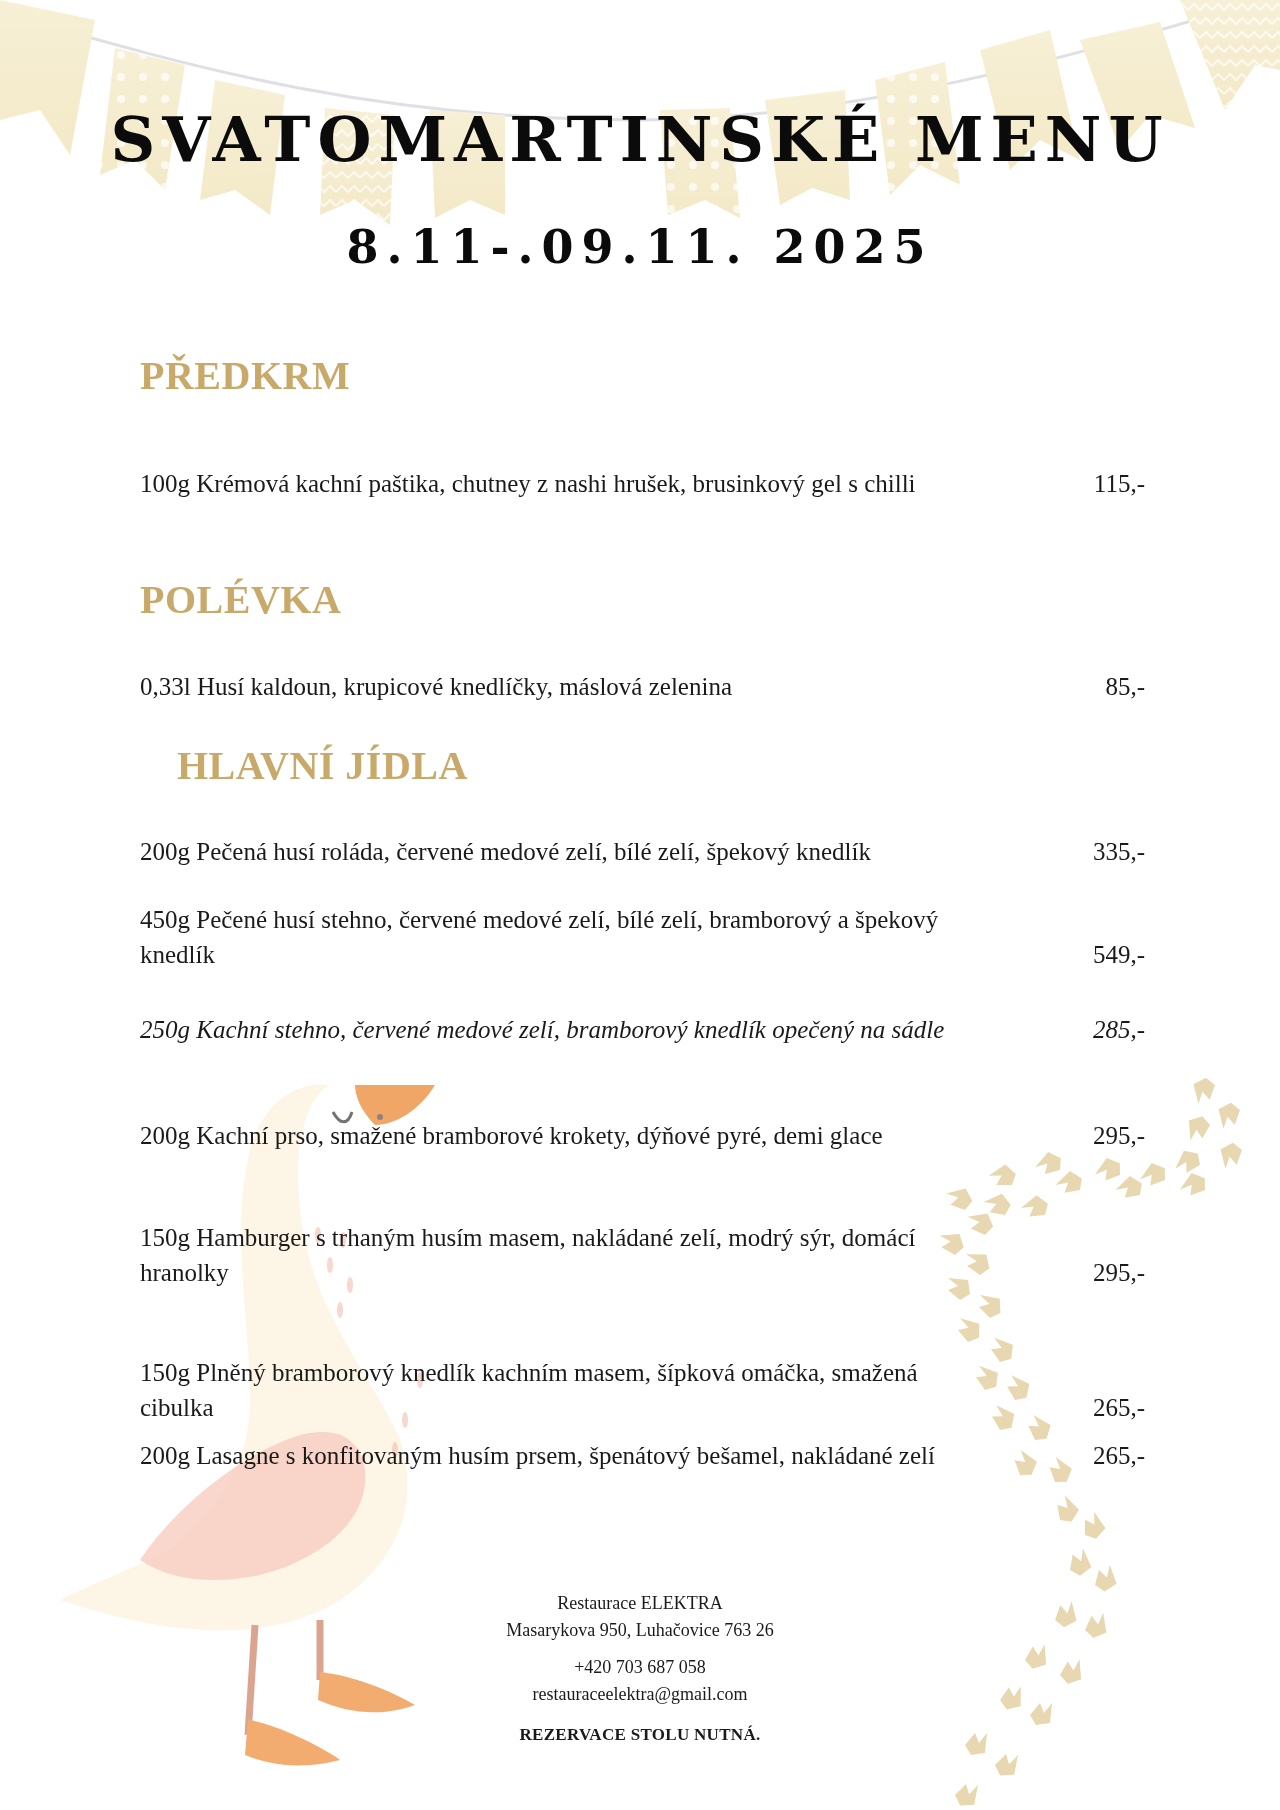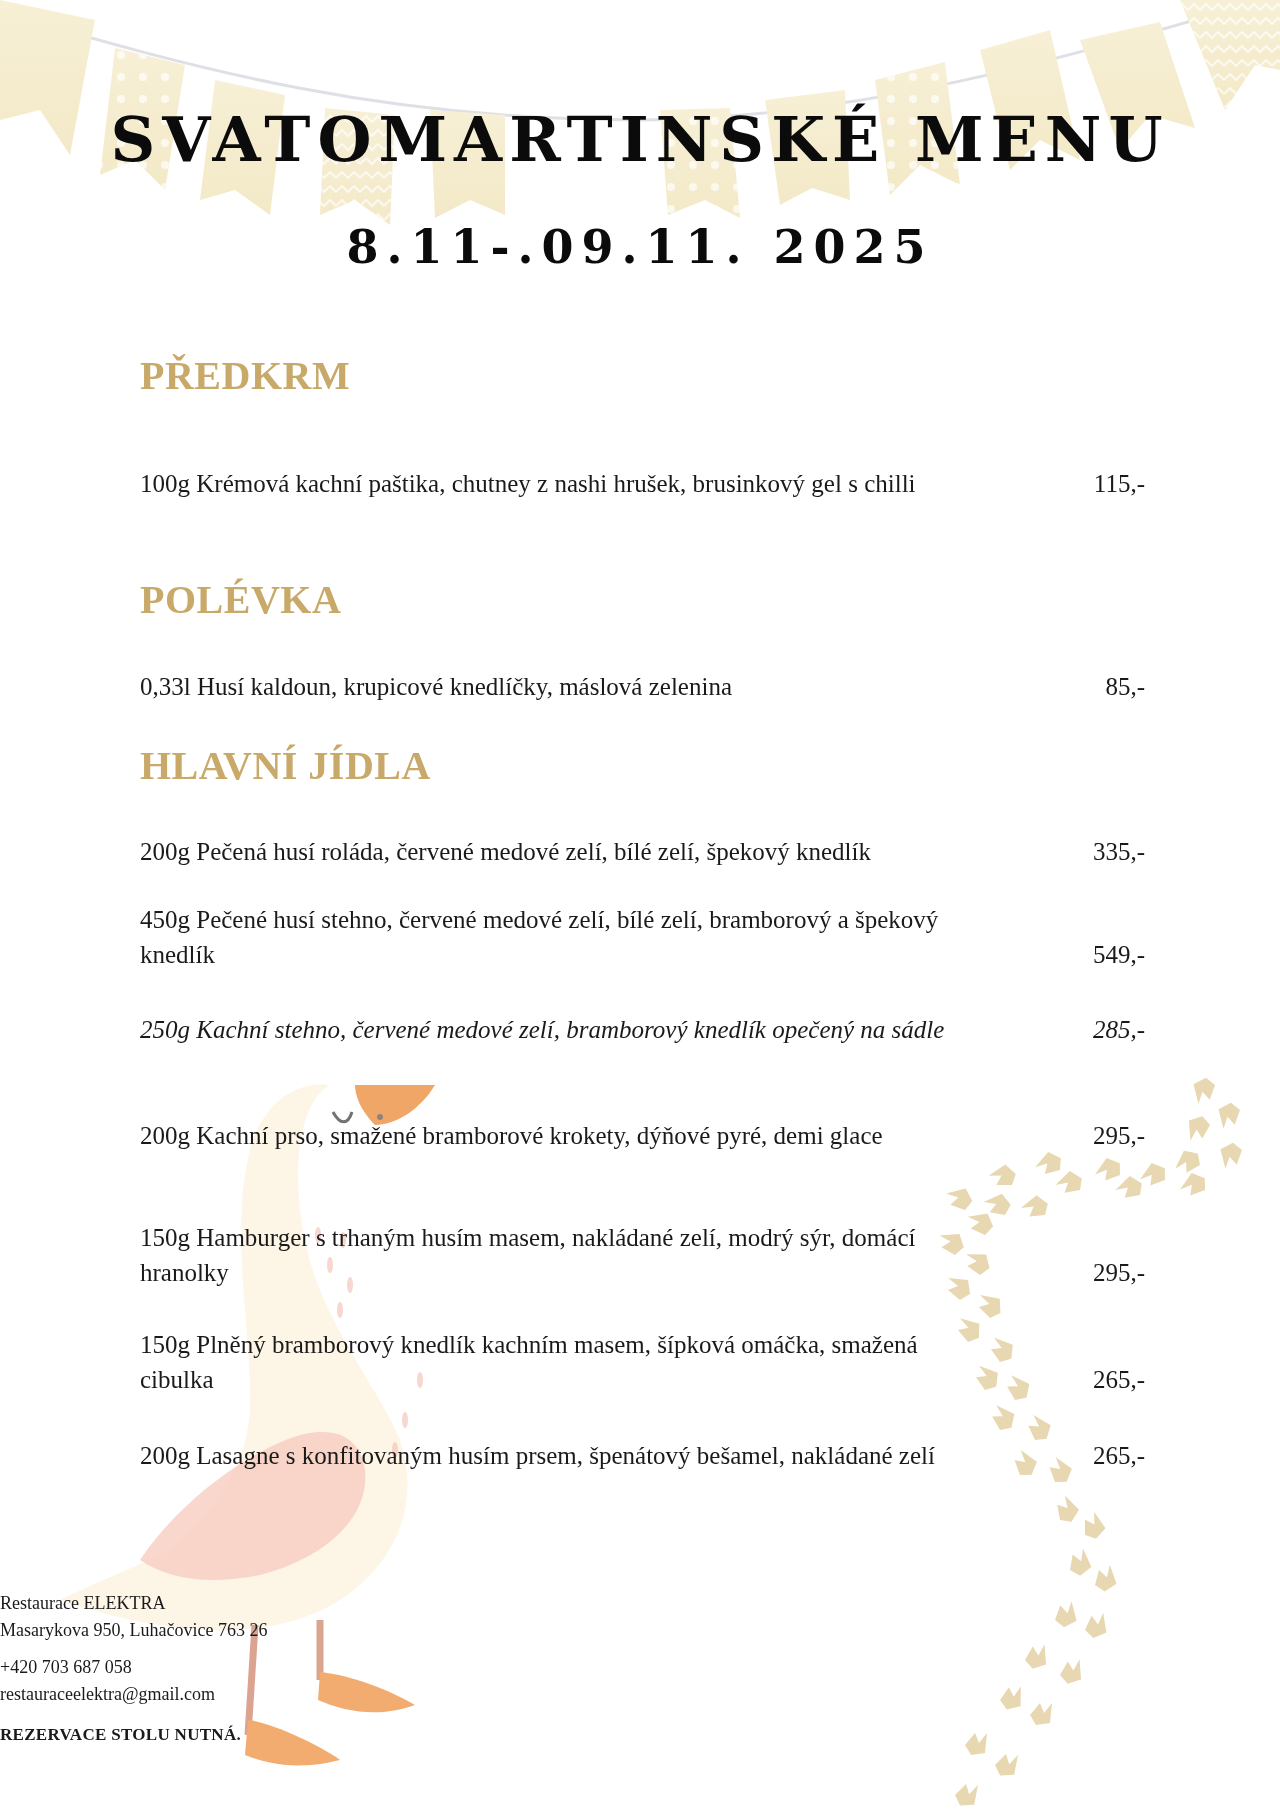--- a/index.html
+++ b/index.html
@@ -70,21 +70,21 @@
       color: #1a1a1a;
       padding-top: 4px;
       margin-right: 5px;
     }
 
     .footer {
       position: absolute;
       left: 0;
       width: 1280px;
       top: 1590px;
-      text-align: left;
+      text-align: center;
       font-family: "Liberation Serif", serif;
       font-size: 18px;
       color: #1a1a1a;
     }
     .footer .fline { line-height: 27px; }
     .footer .gap { height: 10px; }
     .footer .note {
       font-weight: bold;
       font-size: 17px;
       letter-spacing: 0.3px;
@@ -293,42 +293,42 @@
   <div class="item-desc">100g Krémová kachní paštika, chutney z nashi hrušek, brusinkový gel s chilli</div>
   <div class="item-price">115,-</div>
 </div>
 
 <h3 class="section-heading" style="top:576px;">POLÉVKA</h3>
 <div class="item" style="top:665px;">
   <div class="item-desc">0,33l Husí kaldoun, krupicové knedlíčky, máslová zelenina</div>
   <div class="item-price">85,-</div>
 </div>
 
-<h3 class="section-heading" style="top:742px;">HLAVNÍ JÍDLA</h3>
+<h3 class="section-heading" style="top:742px;margin-left:37px;">HLAVNÍ JÍDLA</h3>
 <div class="item" style="top:830px;gap:7px;">
   <div class="item-desc">200g Pečená husí roláda, červené medové zelí, bílé zelí, špekový knedlík</div>
   <div class="item-price">335,-</div>
 </div>
 <div class="item" style="top:902px;">
   <div class="item-desc">450g Pečené husí stehno, červené medové zelí, bílé zelí, bramborový a špekový knedlík</div>
   <div class="item-price">549,-</div>
 </div>
 <div class="item" style="top:1008px;font-style:italic;">
   <div class="item-desc">250g Kachní stehno, červené medové zelí, bramborový knedlík opečený na sádle</div>
   <div class="item-price">285,-</div>
 </div>
 <div class="item" style="top:1114px;">
   <div class="item-desc">200g Kachní prso, smažené bramborové krokety, dýňové pyré, demi glace</div>
   <div class="item-price">295,-</div>
 </div>
 <div class="item" style="top:1220px;">
   <div class="item-desc">150g Hamburger s trhaným husím masem, nakládané zelí, modrý sýr, domácí hranolky</div>
   <div class="item-price">295,-</div>
 </div>
-<div class="item" style="top:1327px;">
+<div class="item" style="top:1355px;">
   <div class="item-desc">150g Plněný bramborový knedlík kachním masem, šípková omáčka, smažená cibulka</div>
   <div class="item-price">265,-</div>
 </div>
 <div class="item" style="top:1434px;">
   <div class="item-desc">200g Lasagne s konfitovaným husím prsem, špenátový bešamel, nakládané zelí</div>
   <div class="item-price">265,-</div>
 </div>
 
 <div class="footer">
   <div class="fline">Restaurace ELEKTRA</div>

